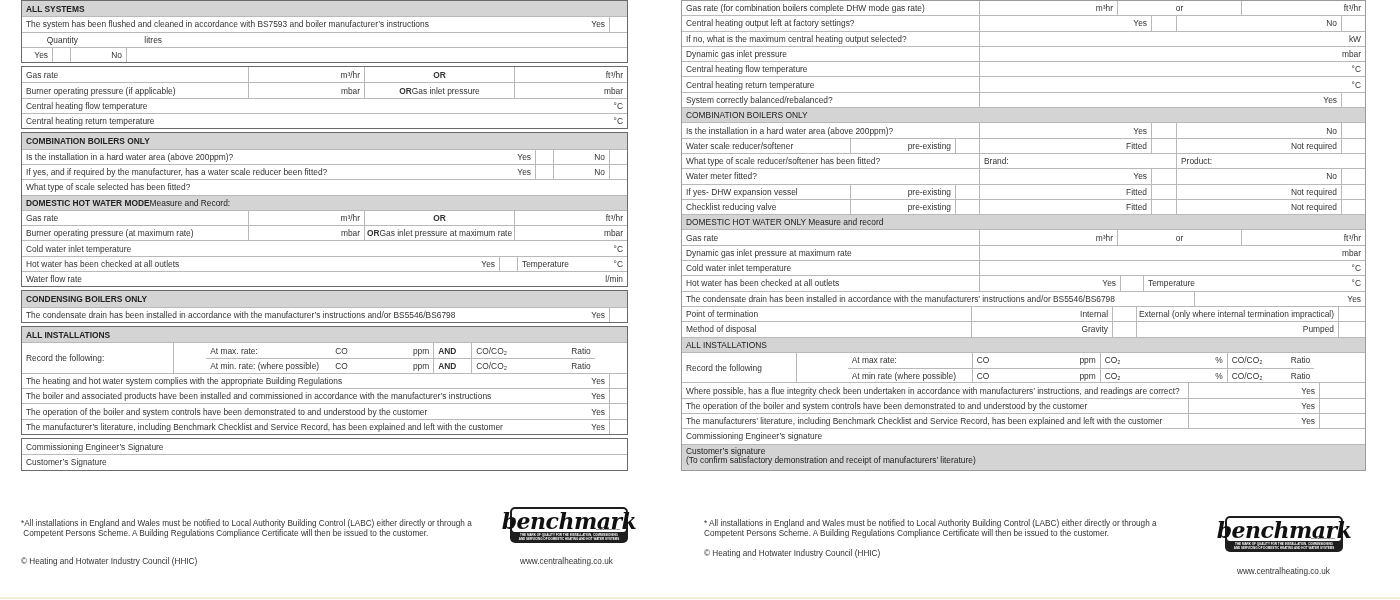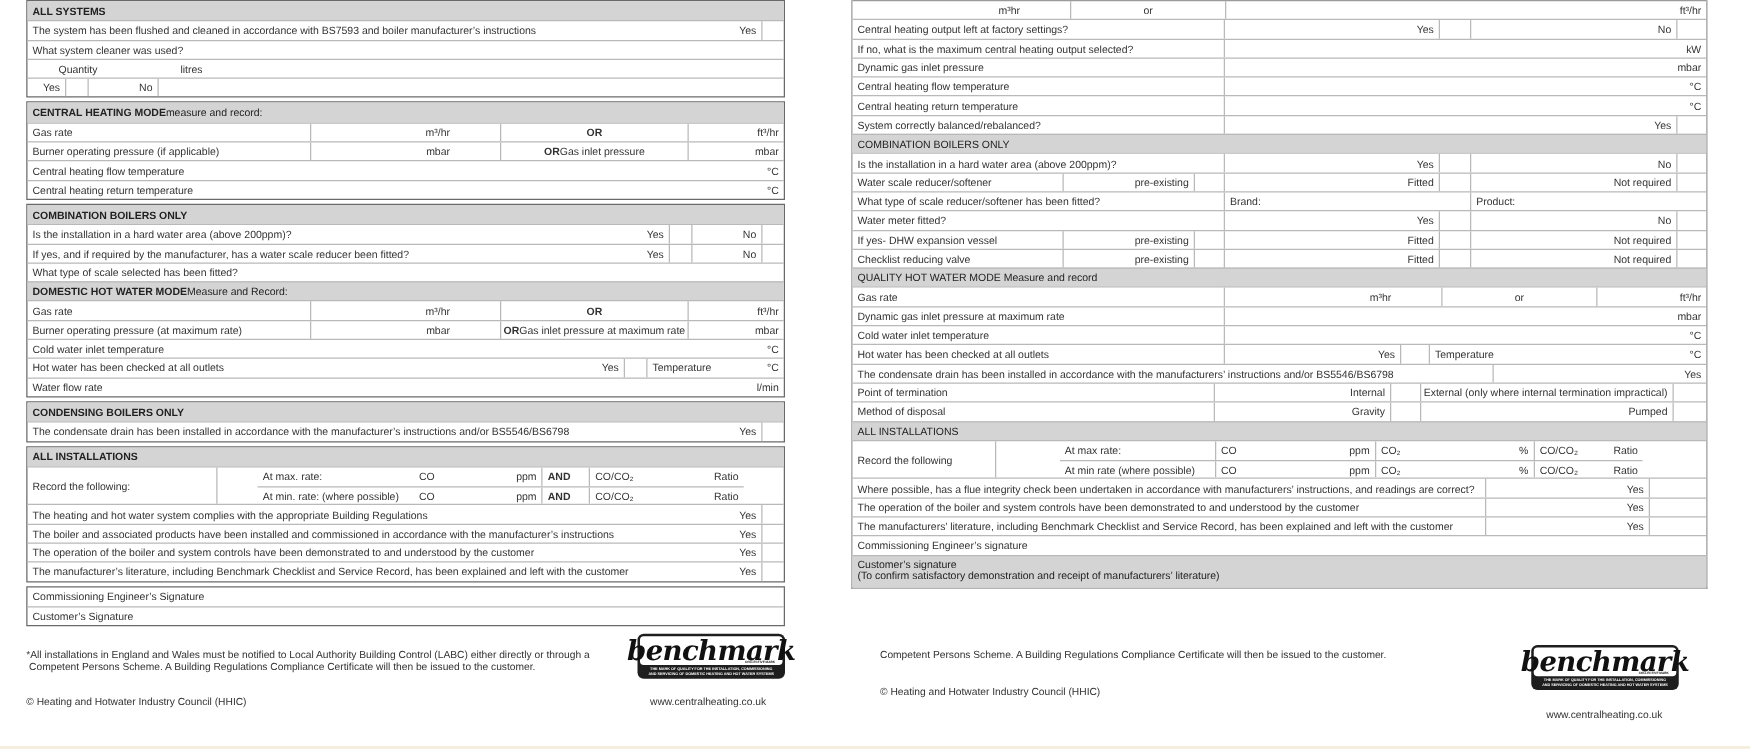--- a/index.html
+++ b/index.html
@@ -12,21 +12,21 @@
   .row { display: flex; height: 15.3px; border-top: 1px solid #b9b9b9; align-items: stretch; }
   .row:first-child { border-top: none; }
   .row.h2 { height: 30.6px; }
   .hdr { background: #d4d4d4; font-weight: bold; color: #222; }
   .hdr .nb { font-weight: normal; }
   .hdrn { background: #d4d4d4; color: #222; }
   .c { display: flex; align-items: center; padding: 0 4px; white-space: nowrap; overflow: hidden; border-left: 1px solid #b9b9b9; }
   .c:first-child { border-left: none; }
   .c.nl { border-left: none; }
   .r { justify-content: flex-end; }
-  .ctr { justify-content: center; margin-left: 36px; }
+  .ctr { justify-content: center; }
   .g { flex: 1; }
   .box { width: 18px; flex: none; }
   .bold { font-weight: bold; }
   .stack { display: flex; flex-direction: column; flex: 1; }
   .stack .row { border-top: 1px solid #b9b9b9; }
   .stack .row:first-child { border-top: none; }
   .foot { position: absolute; font-size: 8.2px; color: #333; line-height: 10px; }
   .logo { position: absolute; background: #1e1e1e; border-radius: 5px; padding: 2px; }
   .logo .inner { background: #fff; border-radius: 3px; height: 23px; display: flex; align-items: center; justify-content: center; font-family: "DejaVu Serif", serif; font-style: italic; font-weight: bold; font-size: 22px; color: #111; letter-spacing: -0.5px; position: relative; }
   .logo .inner small { position: absolute; right: 6px; bottom: 1px; font-size: 2.5px; font-style: normal; font-family: "Liberation Sans", sans-serif; letter-spacing: 0; }
@@ -41,42 +41,32 @@
   <div class="blk" style="margin-top:0;">
     <div class="row hdr">
         <div class="c g">ALL SYSTEMS</div>
       </div>
     <div class="row">
       <div class="c g">The system has been flushed and cleaned in accordance with BS7593 and boiler manufacturer’s instructions</div>
       <div class="c nl r" style="width:30px">Yes</div>
       <div class="c box"></div>
     </div>
     <div class="row">
-      <div class="c g">What system cleaner was used?</div>
-      <div class="c nl" style="width:300px"></div>
-    </div>
-    <div class="row">
       <div class="c nl r" style="width:60px">Quantity</div>
       <div class="c nl r" style="width:84px">litres</div>
     </div>
     <div class="row">
       <div class="c nl r" style="width:30px">Yes</div>
       <div class="c box"></div>
       <div class="c r" style="width:56px">No</div>
       <div class="c box"></div>
     </div>
   </div>
 
   <div class="blk">
-    <div class="row hdr">
-      <div class="c g">
-          <span>CENTRAL HEATING MODE</span>
-          <span class="nb"> measure and record:</span>
-        </div>
-    </div>
     <div class="row">
       <div class="c" style="width:226px">Gas rate</div>
       <div class="c r" style="width:116px">m³/hr</div>
       <div class="c ctr bold" style="width:150px">OR</div>
       <div class="c g r">ft³/hr</div>
     </div>
     <div class="row">
       <div class="c" style="width:226px">Burner operating pressure (if applicable)</div>
       <div class="c r" style="width:116px">mbar</div>
       <div class="c ctr" style="width:150px">
@@ -236,20 +226,21 @@
     </div>
   <div class="tag">
       <div>THE MARK OF QUALITY FOR THE INSTALLATION, COMMISSIONING</div>
       <div>AND SERVICING OF DOMESTIC HEATING AND HOT WATER SYSTEMS</div>
     </div>
 </div>
 
 <div class="page" id="right" style="top:0;">
   <div class="blk" style="border-top:none; border-left:1px solid #9a9a9a; border-right:1px solid #9a9a9a; border-bottom:1px solid #9a9a9a;">
     <div class="row" style="border-top:1px solid #9a9a9a;">
+      <div class="c" style="width:297px">Gas rate (for combination boilers complete DHW mode gas rate)</div>
       <div class="c r" style="width:138px">m³hr</div>
       <div class="c ctr" style="width:124px">or</div>
       <div class="c g r">ft³/hr</div>
     </div>
     <div class="row">
       <div class="c" style="width:297px">Central heating output left at factory settings?</div>
       <div class="c r" style="width:172px">Yes</div>
       <div class="c box" style="width:25px"></div>
       <div class="c g r">No</div>
       <div class="c box" style="width:24px"></div>
@@ -320,21 +311,21 @@
       <div class="c" style="width:168px">Checklist reducing valve</div>
       <div class="c r" style="width:105px">pre-existing</div>
       <div class="c box" style="width:24px"></div>
       <div class="c r" style="width:172px">Fitted</div>
       <div class="c box" style="width:25px"></div>
       <div class="c g r">Not required</div>
       <div class="c box" style="width:24px"></div>
     </div>
 
     <div class="row hdrn">
-        <div class="c g">QUALITY HOT WATER MODE Measure and record</div>
+        <div class="c g">DOMESTIC HOT WATER ONLY Measure and record</div>
       </div>
     <div class="row">
       <div class="c" style="width:297px">Gas rate</div>
       <div class="c r" style="width:138px">m³hr</div>
       <div class="c ctr" style="width:124px">or</div>
       <div class="c g r">ft³/hr</div>
     </div>
     <div class="row">
       <div class="c" style="width:297px">Dynamic gas inlet pressure at maximum rate</div>
       <div class="c g r">mbar</div>
@@ -415,20 +406,21 @@
         <div class="c g">Commissioning Engineer’s signature</div>
       </div>
     <div class="row hdrn" style="height:26px; display:block; padding:2px 4px; line-height:9.5px;">
       <div>Customer’s signature</div>
       <div>(To confirm satisfactory demonstration and receipt of manufacturers’ literature)</div>
     </div>
   </div>
 </div>
 
 <div class="foot" style="left:704px; top:519px;">
+  <div>* All installations in England and Wales must be notified to Local Authority Building Control (LABC) either directly or through a</div>
   <div>Competent Persons Scheme. A Building Regulations Compliance Certificate will then be issued to the customer.</div>
 </div>
 <div class="foot" style="left:704px; top:549px;">© Heating and Hotwater Industry Council (HHIC)</div>
 <div class="foot" style="left:1237px; top:567px;">www.centralheating.co.uk</div>
 <div class="logo" style="left:1225px; top:516px; width:118px;">
   <div class="inner">
       <span>benchmark</span>
       <small>COLLECTIVE MARK</small>
     </div>
   <div class="tag">

